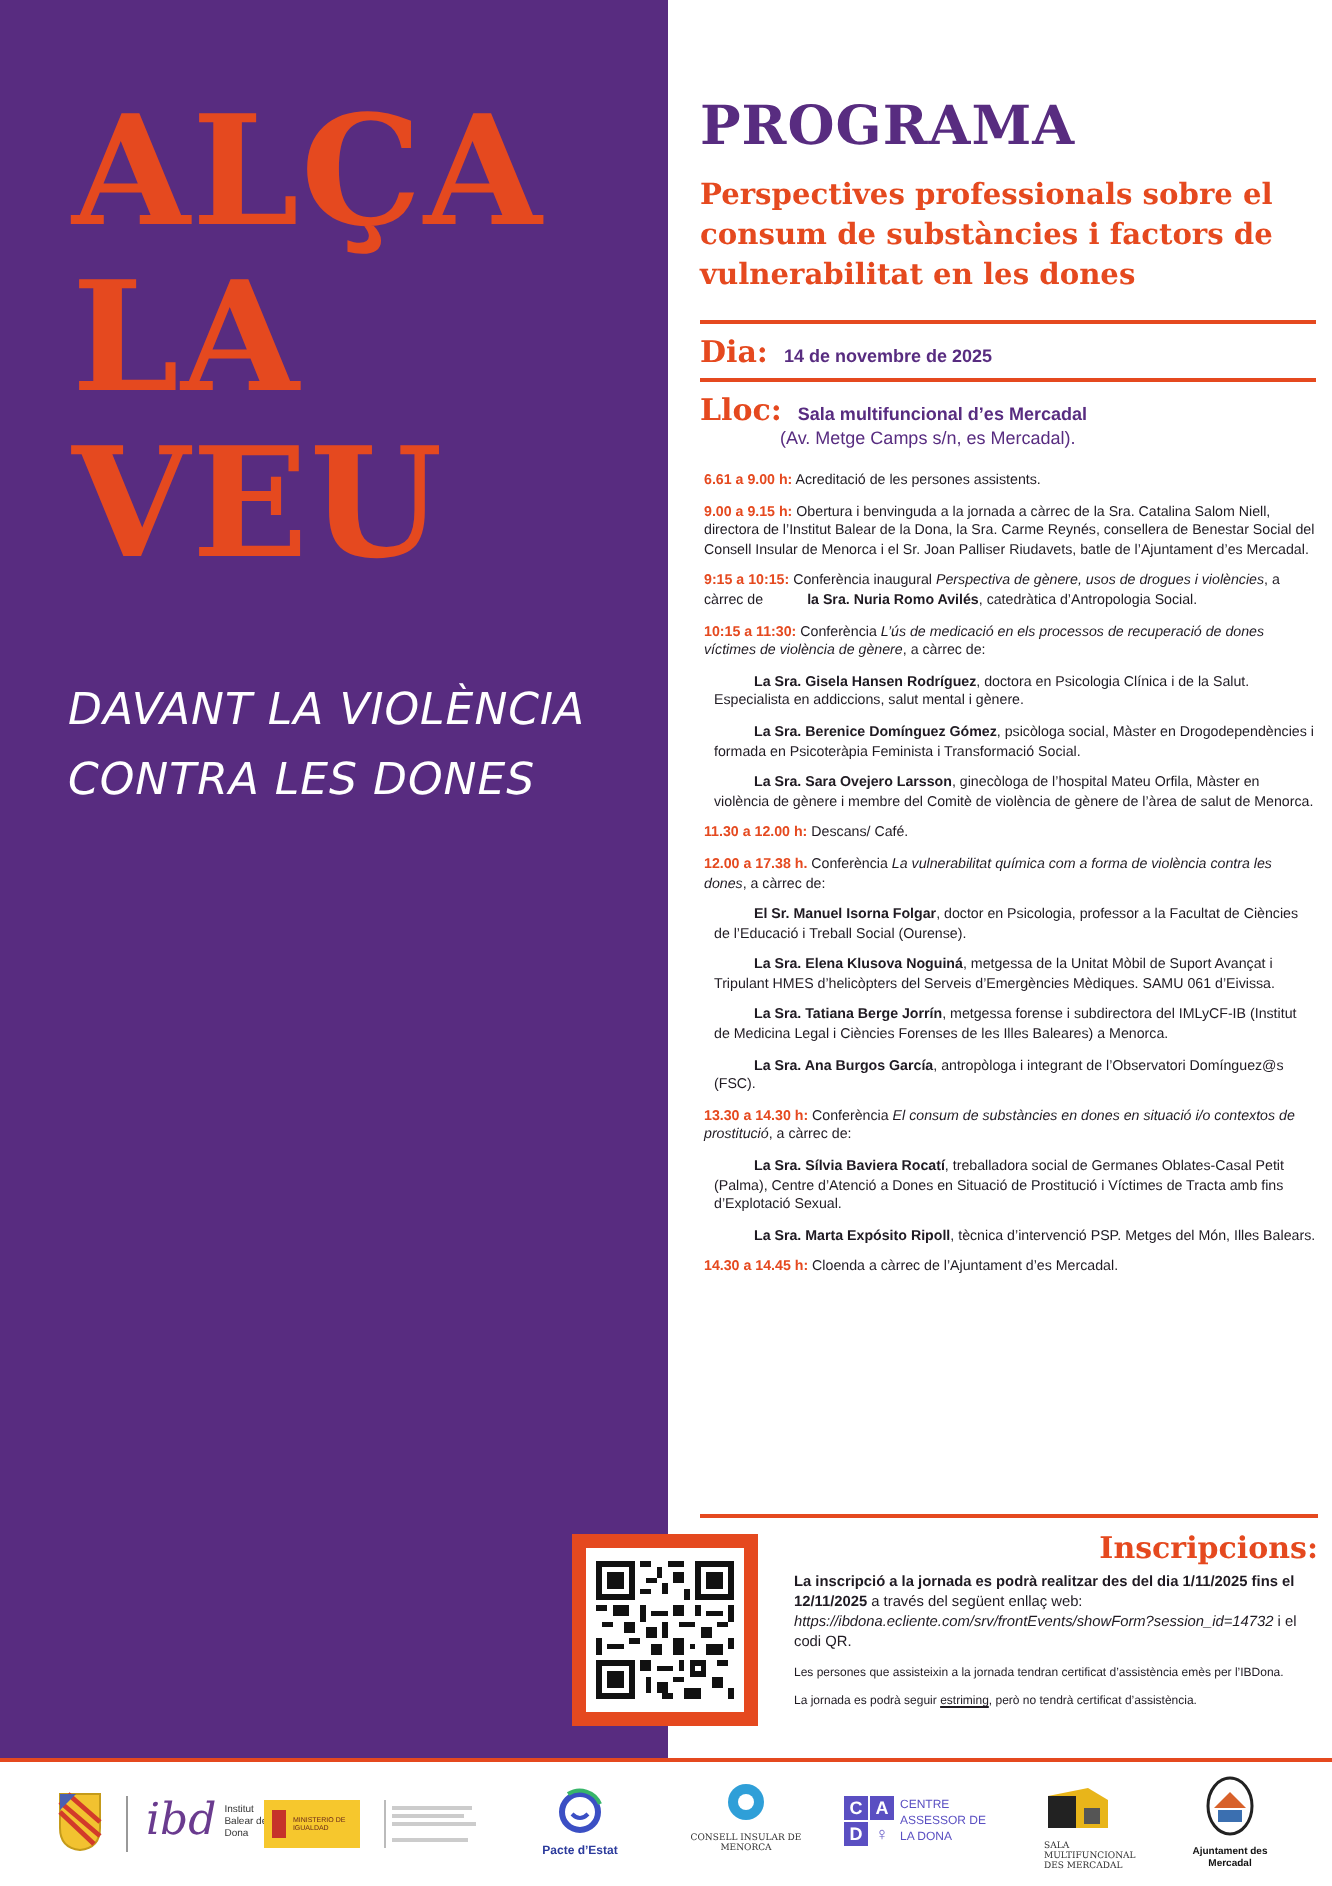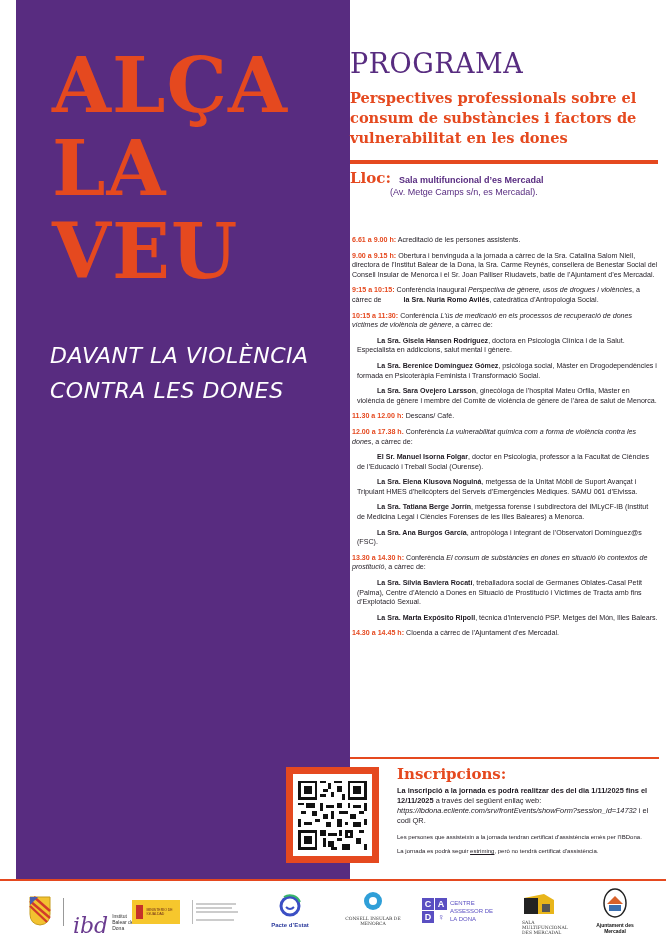--- a/index.html
+++ b/index.html
@@ -2,40 +2,39 @@
 <html><head>
 <meta charset="utf-8">
 <style>
   * { box-sizing: border-box; margin: 0; padding: 0; }
   html, body { width: 666px; height: 943px; background: #ffffff; overflow: hidden; }
   body { position: relative; font-family: "Liberation Sans", sans-serif; color: #1f1a22; }
 
   .left-panel {
     position: absolute; left: 0; top: 0; width: 334px; height: 880px;
     background: #582c80;
-    margin-left: 16px;
   }
   .title-big {
     position: absolute; left: 36px; top: 44px;
     font-family: "DejaVu Serif", serif; font-weight: bold;
     color: #e5491f; font-size: 76px; line-height: 83px; letter-spacing: 1px;
   }
   .title-big div { white-space: nowrap; }
   .subtitle-hand {
     position: absolute; left: 34px; top: 338px;
     font-family: "DejaVu Sans", sans-serif; font-weight: normal; font-style: italic;
     color: #ffffff; font-size: 22px; line-height: 35px; letter-spacing: 0.5px;
     text-transform: uppercase;
   }
 
   .right {
     position: absolute; left: 350px; top: 48px; width: 310px;
   }
   .programa {
-    font-family: "DejaVu Serif", serif; font-weight: normal;
+    font-family: "DejaVu Serif", serif; font-weight: bold;
     color: #582c80; font-size: 27px; line-height: 32px; letter-spacing: 0.5px;
   }
   .headline {
     margin-top: 8px;
     font-family: "DejaVu Serif", serif; font-weight: bold;
     color: #e5491f; font-size: 14.6px; line-height: 20px;
   }
   .rule { height: 2px; background: #e5491f; width: 308px; }
   .rule.r1 { margin-top: 12px; }
   .meta-row { display: flex; align-items: baseline; padding: 5px 0 4px 0; }
@@ -66,21 +65,21 @@
   }
   .qr-inner { width: 100%; height: 100%; background: #ffffff; padding: 5px; }
   .qr-inner svg { width: 100%; height: 100%; display: block; }
 
   .insc {
     position: absolute; left: 397px; top: 765px; width: 262px;
     font-size: 7.4px; line-height: 10px;
   }
   .insc-title {
     font-family: "DejaVu Serif", serif; font-weight: bold;
-    color: #e5491f; font-size: 15px; line-height: 18px; margin-bottom: 3px;
+    color: #e5491f; font-size: 15px; line-height: 18px; margin-bottom: 3px; text-align: right;
   }
   .insc-body b { font-weight: bold; }
   .insc-body i { font-style: italic; }
   .insc-small { font-size: 6px; line-height: 8px; margin-top: 7px; }
   .insc-small2 { font-size: 6px; line-height: 8px; margin-top: 6px; }
   .insc-small2 u { text-decoration: underline; }
 
   .bottom-rule {
     position: absolute; left: 0; top: 879px; width: 666px; height: 2px; background: #e5491f;
   }
@@ -103,20 +102,24 @@
   <div class="subtitle-hand">
     <div>Davant la violència</div>
     <div>contra les dones</div>
   </div>
 </div>
 
 <div class="right">
   <div class="programa">PROGRAMA</div>
   <div class="headline">Perspectives professionals sobre el consum de substàncies i factors de vulnerabilitat en les dones</div>
   <div class="rule r1"></div>
+  <div class="meta-row">
+    <span class="meta-label">Dia:</span>
+    <span class="meta-value">14 de novembre de 2025</span>
+  </div>
   <div class="rule"></div>
   <div class="meta-row" style="padding-bottom:0">
     <span class="meta-label">Lloc:</span>
     <span class="meta-value">Sala multifuncional d’es Mercadal</span>
   </div>
   <div class="meta-sub">(Av. Metge Camps s/n, es Mercadal).</div>
 </div>
 
 <div class="agenda">
   <div class="item">
@@ -248,21 +251,21 @@
 
   <div class="logo" style="left:29px;top:12px;">
     <svg width="22" height="30" viewBox="0 0 22 30">
       <path d="M1 1 H21 V18 Q21 28 11 29 Q1 28 1 18 Z" fill="#f2c230" stroke="#c59b1a"></path>
       <path d="M1 5 L21 22 M1 10 L18 26 M5 1 L21 15" stroke="#d23a2a" stroke-width="2.4"></path>
       <path d="M1 1 L9 1 L1 9 Z" fill="#4a5fb0"></path>
     </svg>
   </div>
   <div class="logo" style="left:63px;top:14px;width:1px;height:28px;background:#999;"></div>
 
-  <div class="logo" style="left:73px;top:29px;display:flex;align-items:flex-start;">
+  <div class="logo" style="left:73px;top:14px;display:flex;align-items:center;">
     <span style="font-family:'DejaVu Serif',serif;color:#6a3b8f;font-size:22px;font-style:italic;">ibd</span>
     <span class="tiny" style="margin-left:4px;width:30px;">Institut Balear de la Dona</span>
   </div>
 
   <div class="logo" style="left:132px;top:16px;width:48px;height:24px;background:#f6c72d;display:flex;align-items:center;">
     <span style="display:inline-block;width:10px;height:14px;background:#c6322a;margin-left:4px;"></span>
     <span style="font-size:3.5px;color:#6a2a1a;margin-left:3px;line-height:4px;">MINISTERIO DE IGUALDAD</span>
   </div>
   <div class="logo" style="left:192px;top:16px;width:52px;height:24px;border-left:1px solid #bbb;">
     <div style="margin:3px 0 0 3px;height:2px;width:40px;background:#ccc;"></div>

